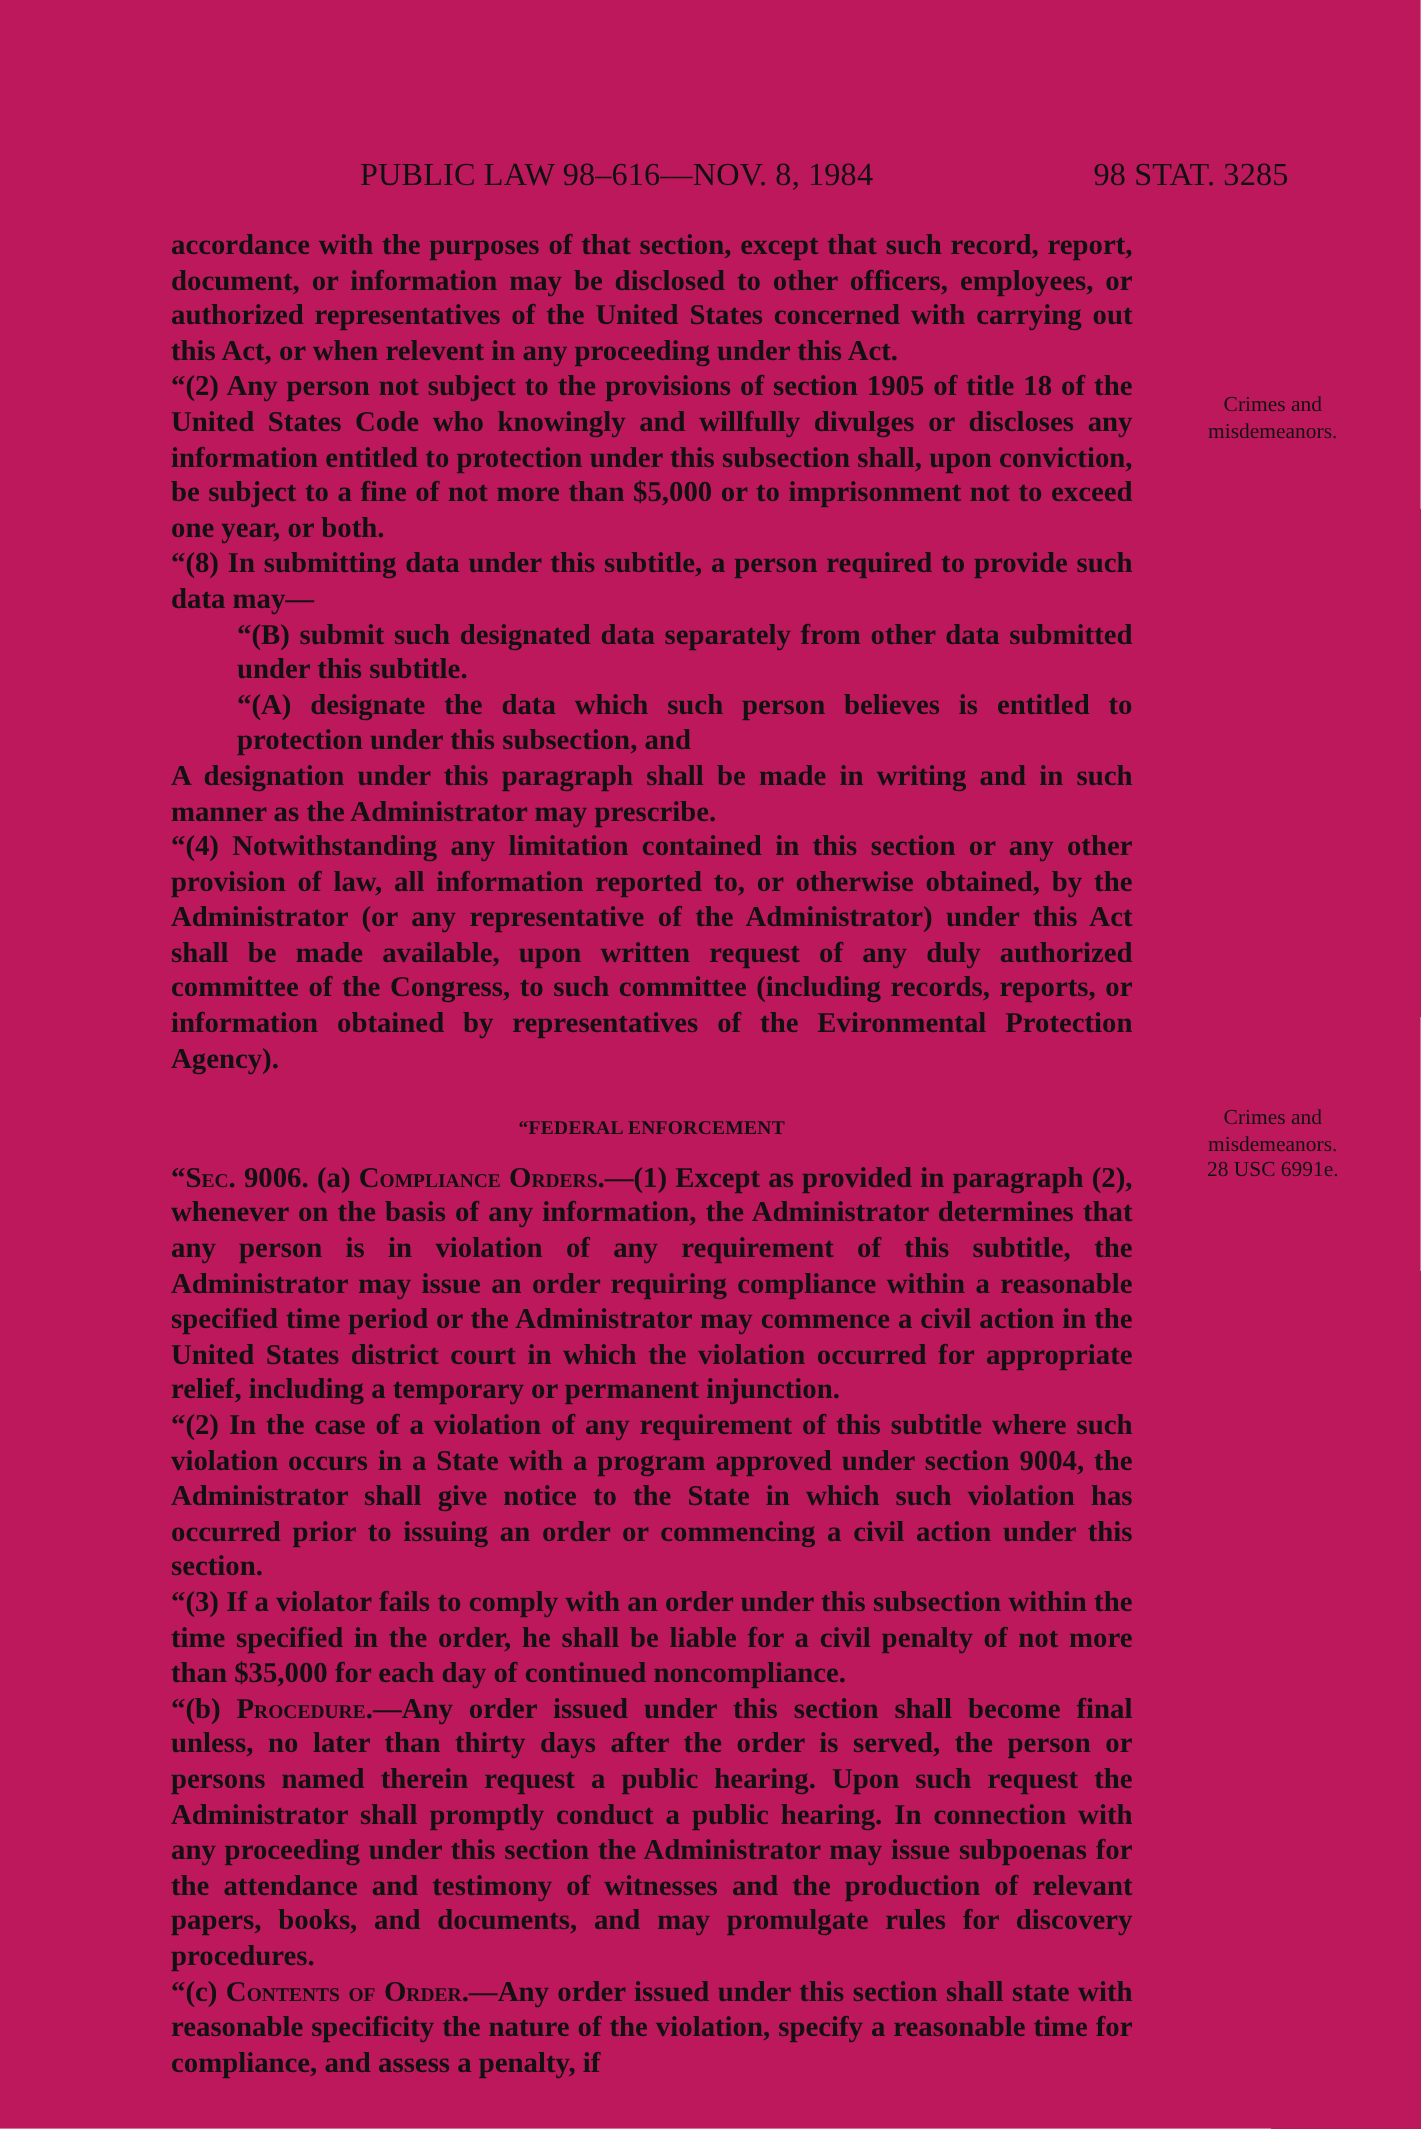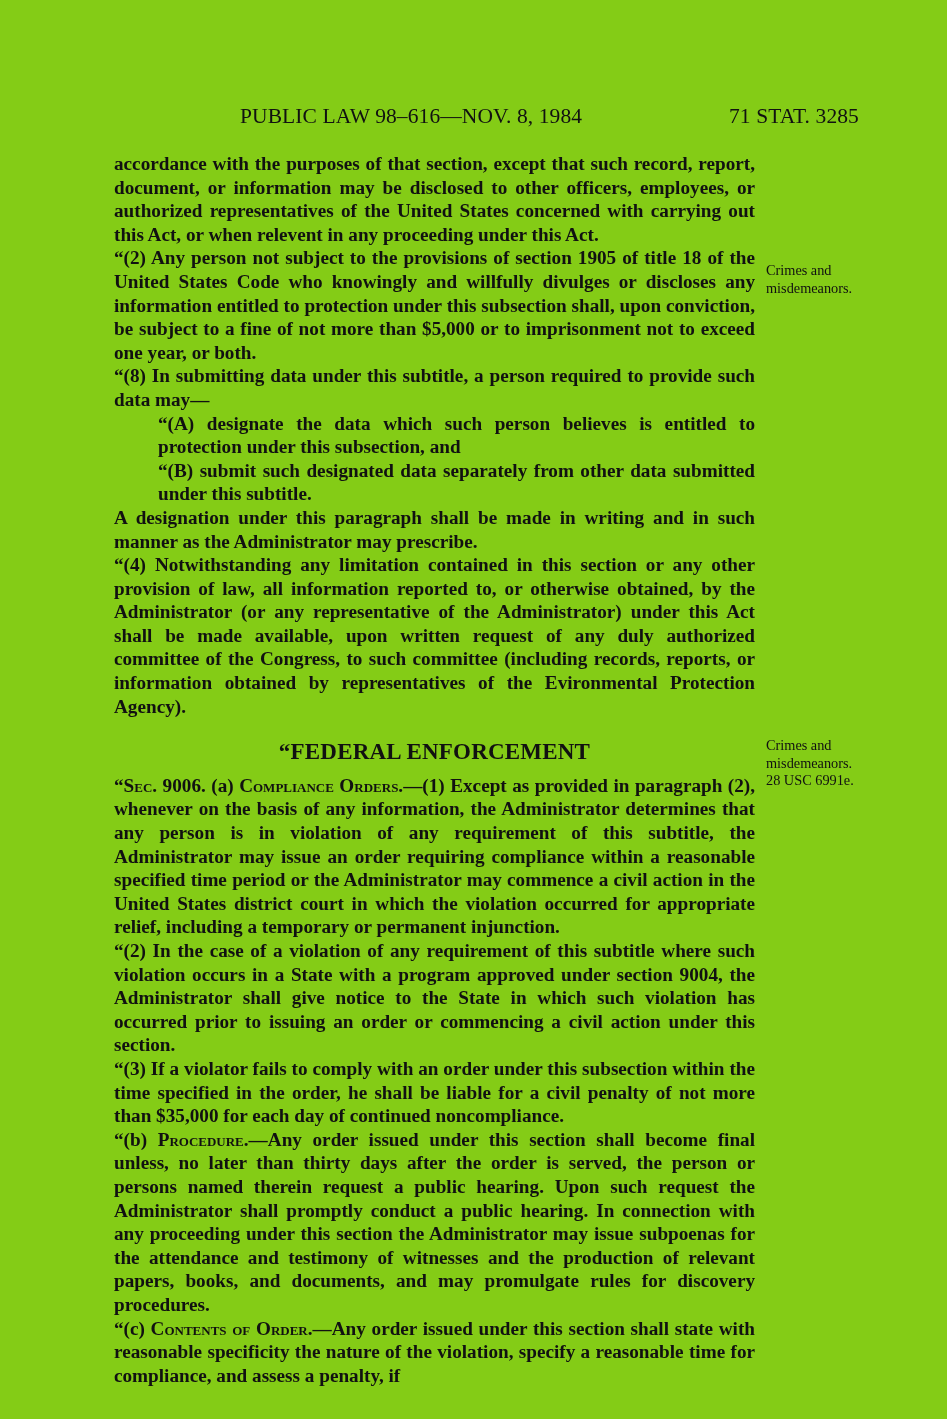--- a/index.html
+++ b/index.html
@@ -13,21 +13,21 @@
     position: relative;
     font-family: "Liberation Serif", serif;
     color: #111111;
     overflow: hidden;
   }
   .page {
     position: absolute;
     top: 0; left: 0;
     width: 947px;
     height: 1419px;
-    background: #84cc16;
+    background: #be185d;
   }
   
   .header {
     position: absolute;
     top: 104px;
     left: 0;
     width: 947px;
     height: 26px;
     font-size: 21.5px;
     letter-spacing: 0.1px;
@@ -64,58 +64,59 @@
     text-indent: 22px;
   }
   .p-indent2 {
     margin-left: 44px !important;
     text-indent: 22px;
   }
   .center-head {
     text-align: center;
     margin-top: 22px !important;
     margin-bottom: 10px !important;
-    font-size: 23px;
+    font-size: 13px;
     letter-spacing: 0.2px;
   }
   .sc { font-variant: small-caps; margin-top: 24px; }
   
   .note {
     position: absolute;
     left: 766px;
     font-size: 14.3px;
     line-height: 17.5px;
     font-family: "Liberation Serif", serif;
     color: #111111;
     width: 165px;
+    text-align: center;
   }
   .note-1 { top: 262px; }
   .note-2 { top: 737px; }
 </style>
 </head>
 <body>
 
 <div class="page">
 
   <div class="header">
     <div class="header-center">PUBLIC LAW 98–616—NOV. 8, 1984</div>
-    <div class="header-right">71 STAT. 3285</div>
+    <div class="header-right">98 STAT. 3285</div>
   </div>
 
   <div class="column">
 
     <p>accordance with the purposes of that section, except that such record, report, document, or information may be disclosed to other officers, employees, or authorized representatives of the United States concerned with carrying out this Act, or when relevent in any proceeding under this Act.</p>
 
     <p class="p-indent">“(2) Any person not subject to the provisions of section 1905 of title 18 of the United States Code who knowingly and willfully divulges or discloses any information entitled to protection under this subsection shall, upon conviction, be subject to a fine of not more than $5,000 or to imprisonment not to exceed one year, or both.</p>
 
     <p class="p-indent">“(8) In submitting data under this subtitle, a person required to provide such data may—</p>
 
+    <p class="p-indent2">“(B) submit such designated data separately from other data submitted under this subtitle.</p>
+
     <p class="p-indent2">“(A) designate the data which such person believes is entitled to protection under this subsection, and</p>
-
-    <p class="p-indent2">“(B) submit such designated data separately from other data submitted under this subtitle.</p>
 
     <p>A designation under this paragraph shall be made in writing and in such manner as the Administrator may prescribe.</p>
 
     <p class="p-indent">“(4) Notwithstanding any limitation contained in this section or any other provision of law, all information reported to, or otherwise obtained, by the Administrator (or any representative of the Administrator) under this Act shall be made available, upon written request of any duly authorized committee of the Congress, to such committee (including records, reports, or information obtained by representatives of the Evironmental Protection Agency).</p>
 
     <p class="center-head sc">“FEDERAL ENFORCEMENT</p>
 
     <p class="p-indent">“<span class="sc">Sec. 9006.</span> (a) <span class="sc">Compliance Orders.</span>—(1) Except as provided in paragraph (2), whenever on the basis of any information, the Administrator determines that any person is in violation of any requirement of this subtitle, the Administrator may issue an order requiring compliance within a reasonable specified time period or the Administrator may commence a civil action in the United States district court in which the violation occurred for appropriate relief, including a temporary or permanent injunction.</p>
 
     <p class="p-indent">“(2) In the case of a violation of any requirement of this subtitle where such violation occurs in a State with a program approved under section 9004, the Administrator shall give notice to the State in which such violation has occurred prior to issuing an order or commencing a civil action under this section.</p>

